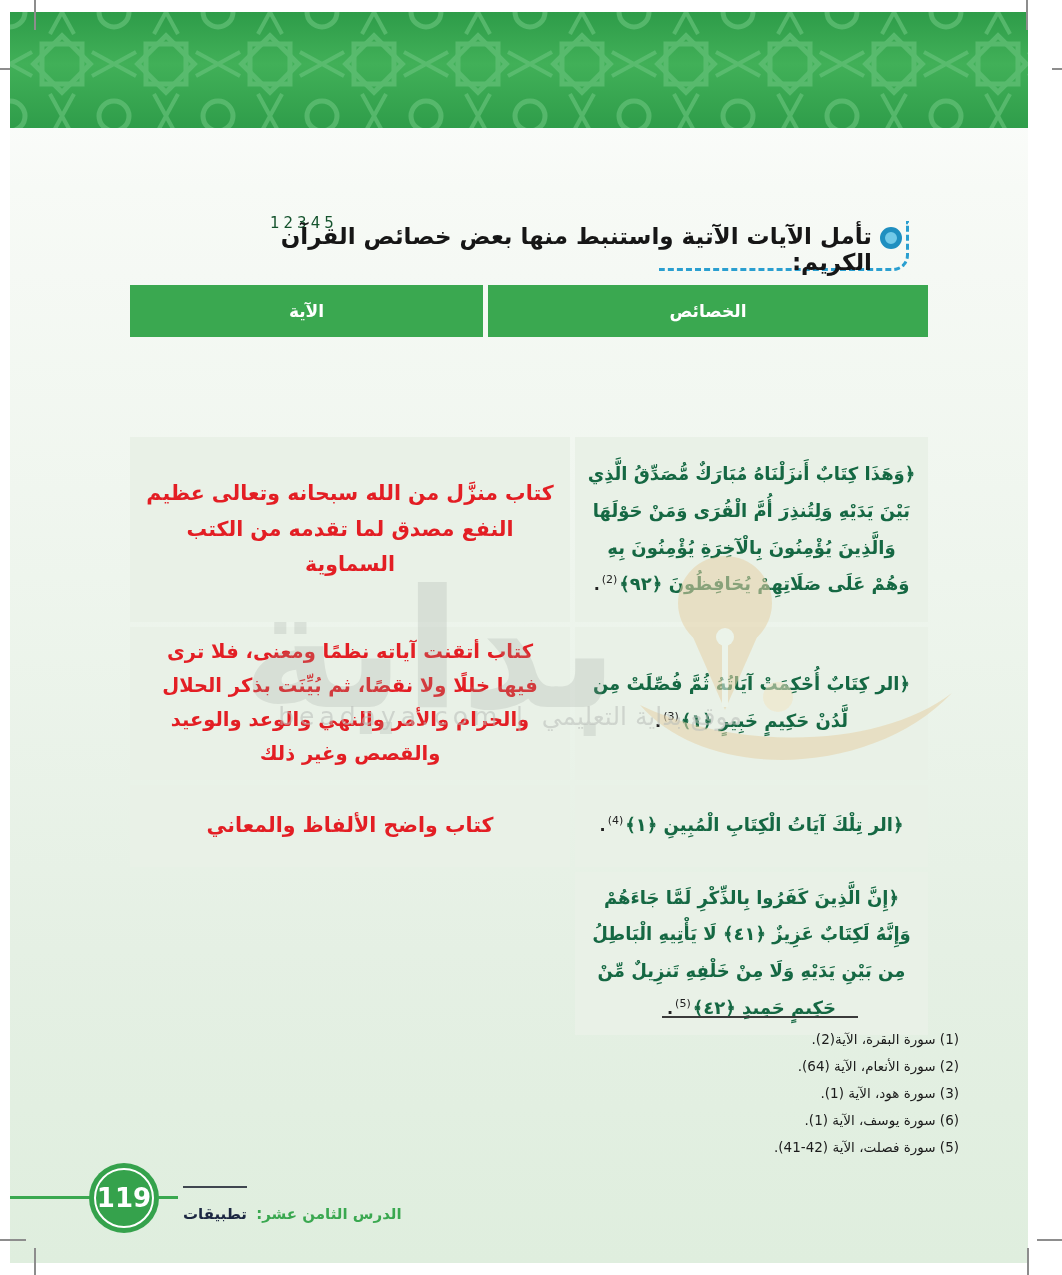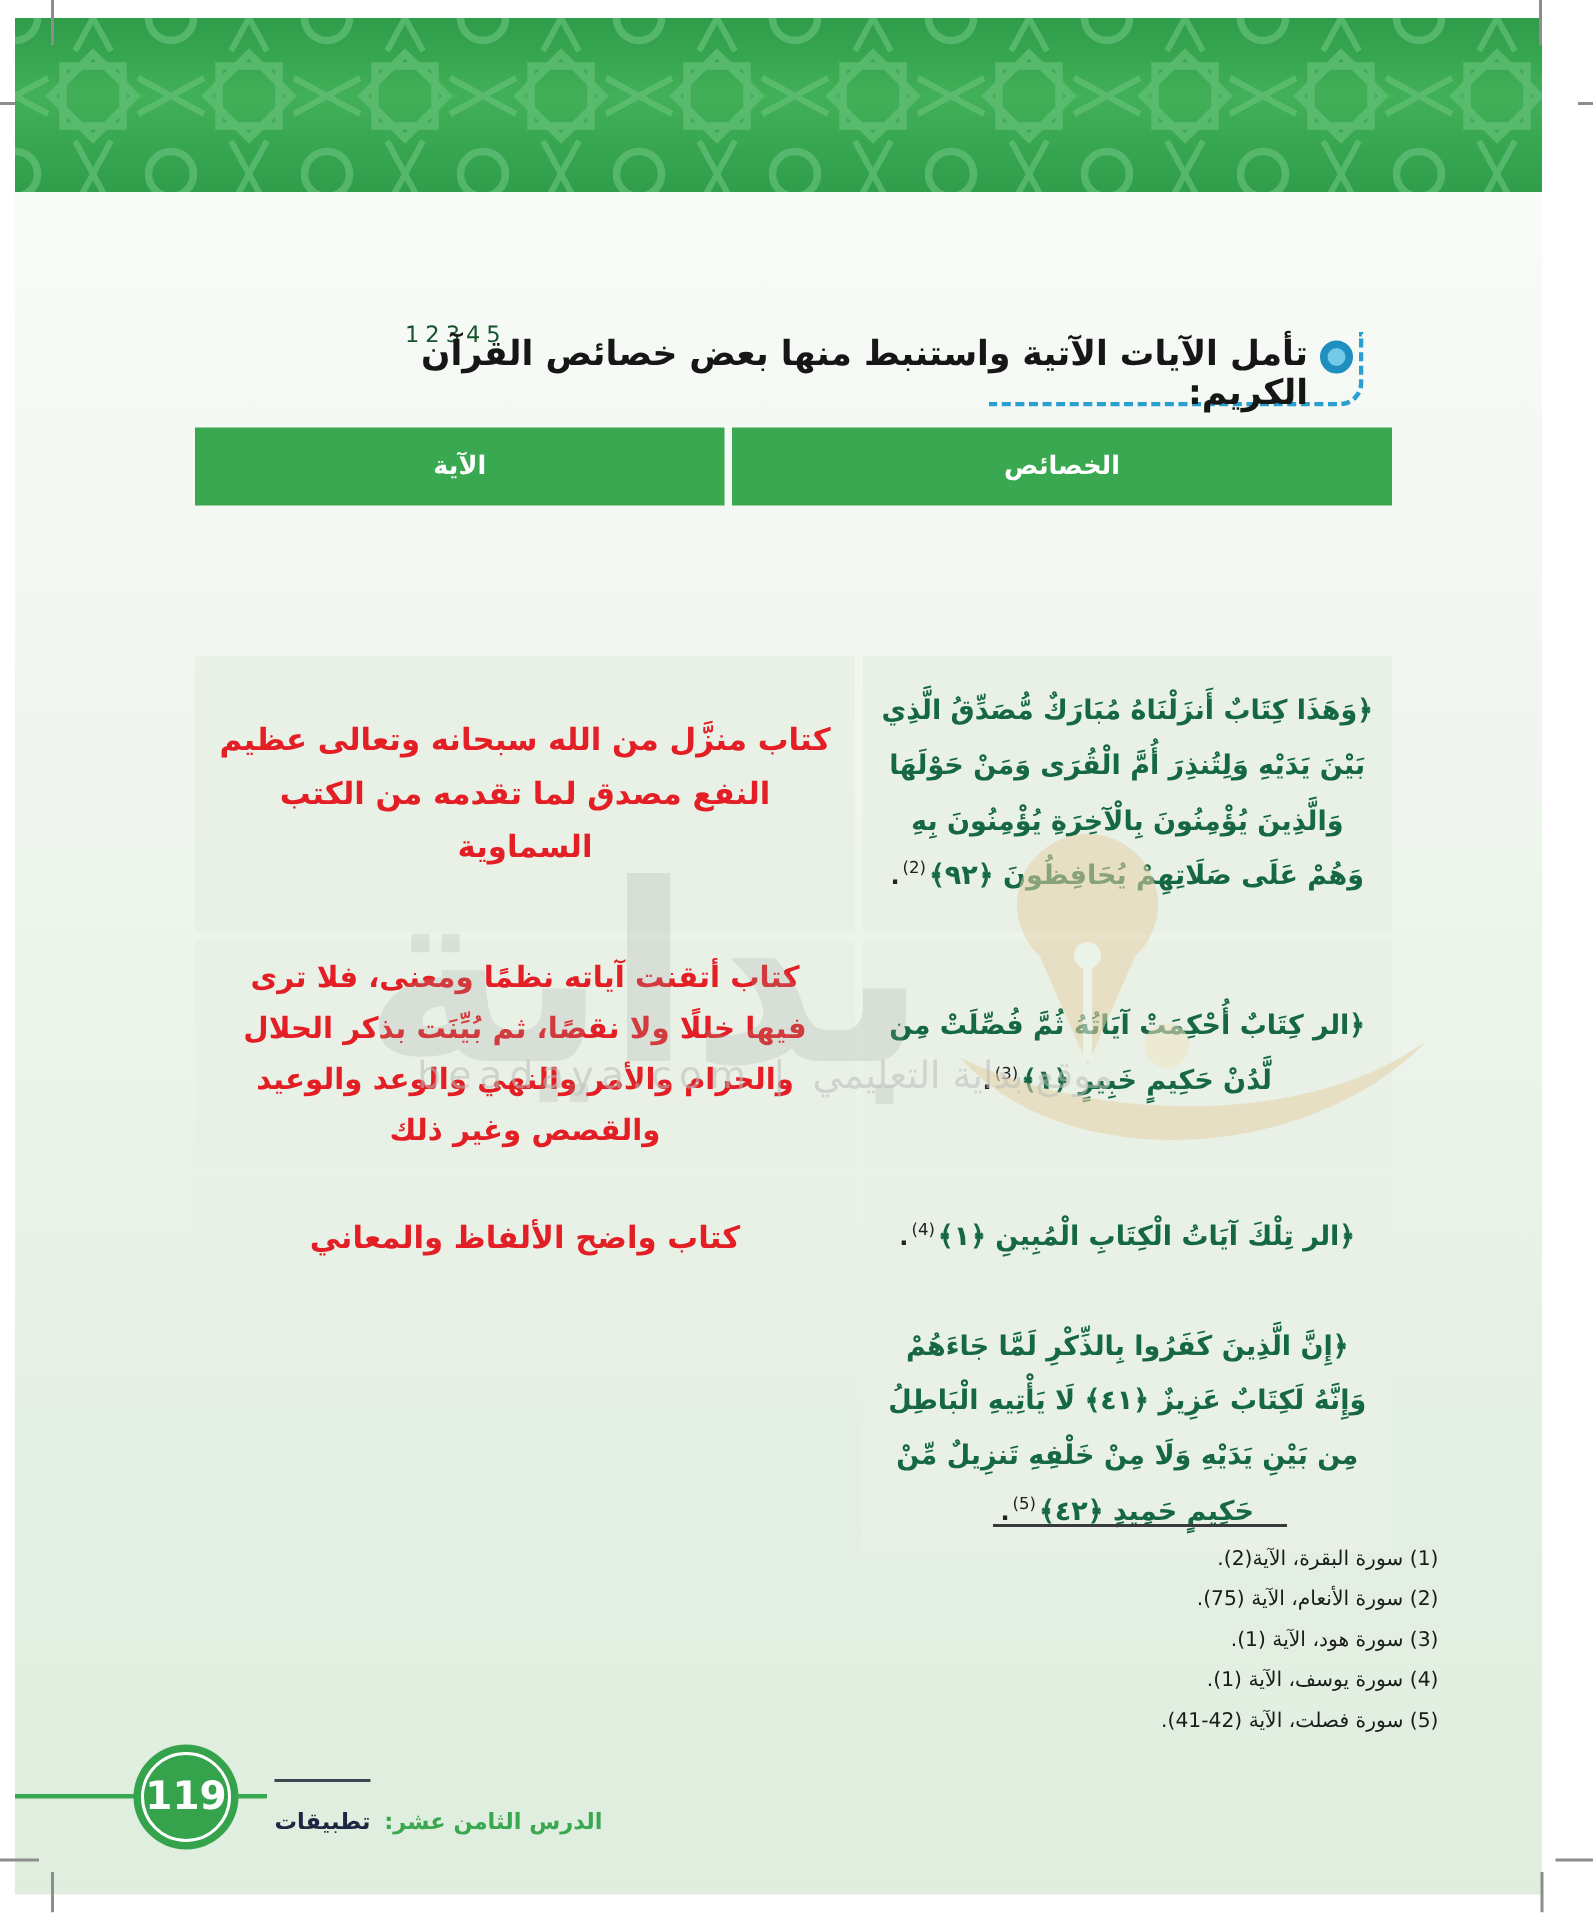--- a/index.html
+++ b/index.html
@@ -179,23 +179,23 @@
     <circle cx="105" cy="92" r="9" fill="#eef5ec"></circle>
     <rect x="102" y="92" width="6" height="70" fill="#eef5ec"></rect>
     <circle cx="158" cy="152" r="15" fill="#f2e5c4"></circle>
   </svg>
 </div>
 <div class="wm wm-latin">beadaya.com  |  موقع بداية التعليمي</div>
 
 <div class="fn-rule"></div>
 <div class="footnotes">
   <div>(1) سورة البقرة، الآية(2).</div>
-  <div>(2) سورة الأنعام، الآية (75).</div>
+  <div>(2) سورة الأنعام، الآية (64).</div>
   <div>(3) سورة هود، الآية (1).</div>
-  <div>(4) سورة يوسف، الآية (1).</div>
+  <div>(6) سورة يوسف، الآية (1).</div>
   <div>(5) سورة فصلت، الآية (42-41).</div>
 </div>
 
 <div class="footer-line-left"></div>
 <div class="badge">
   <div class="badge-inner">119</div>
 </div>
 <div class="footer-line-right"></div>
 <div class="lesson">
   <span class="lesson-green">الدرس الثامن عشر:</span>

